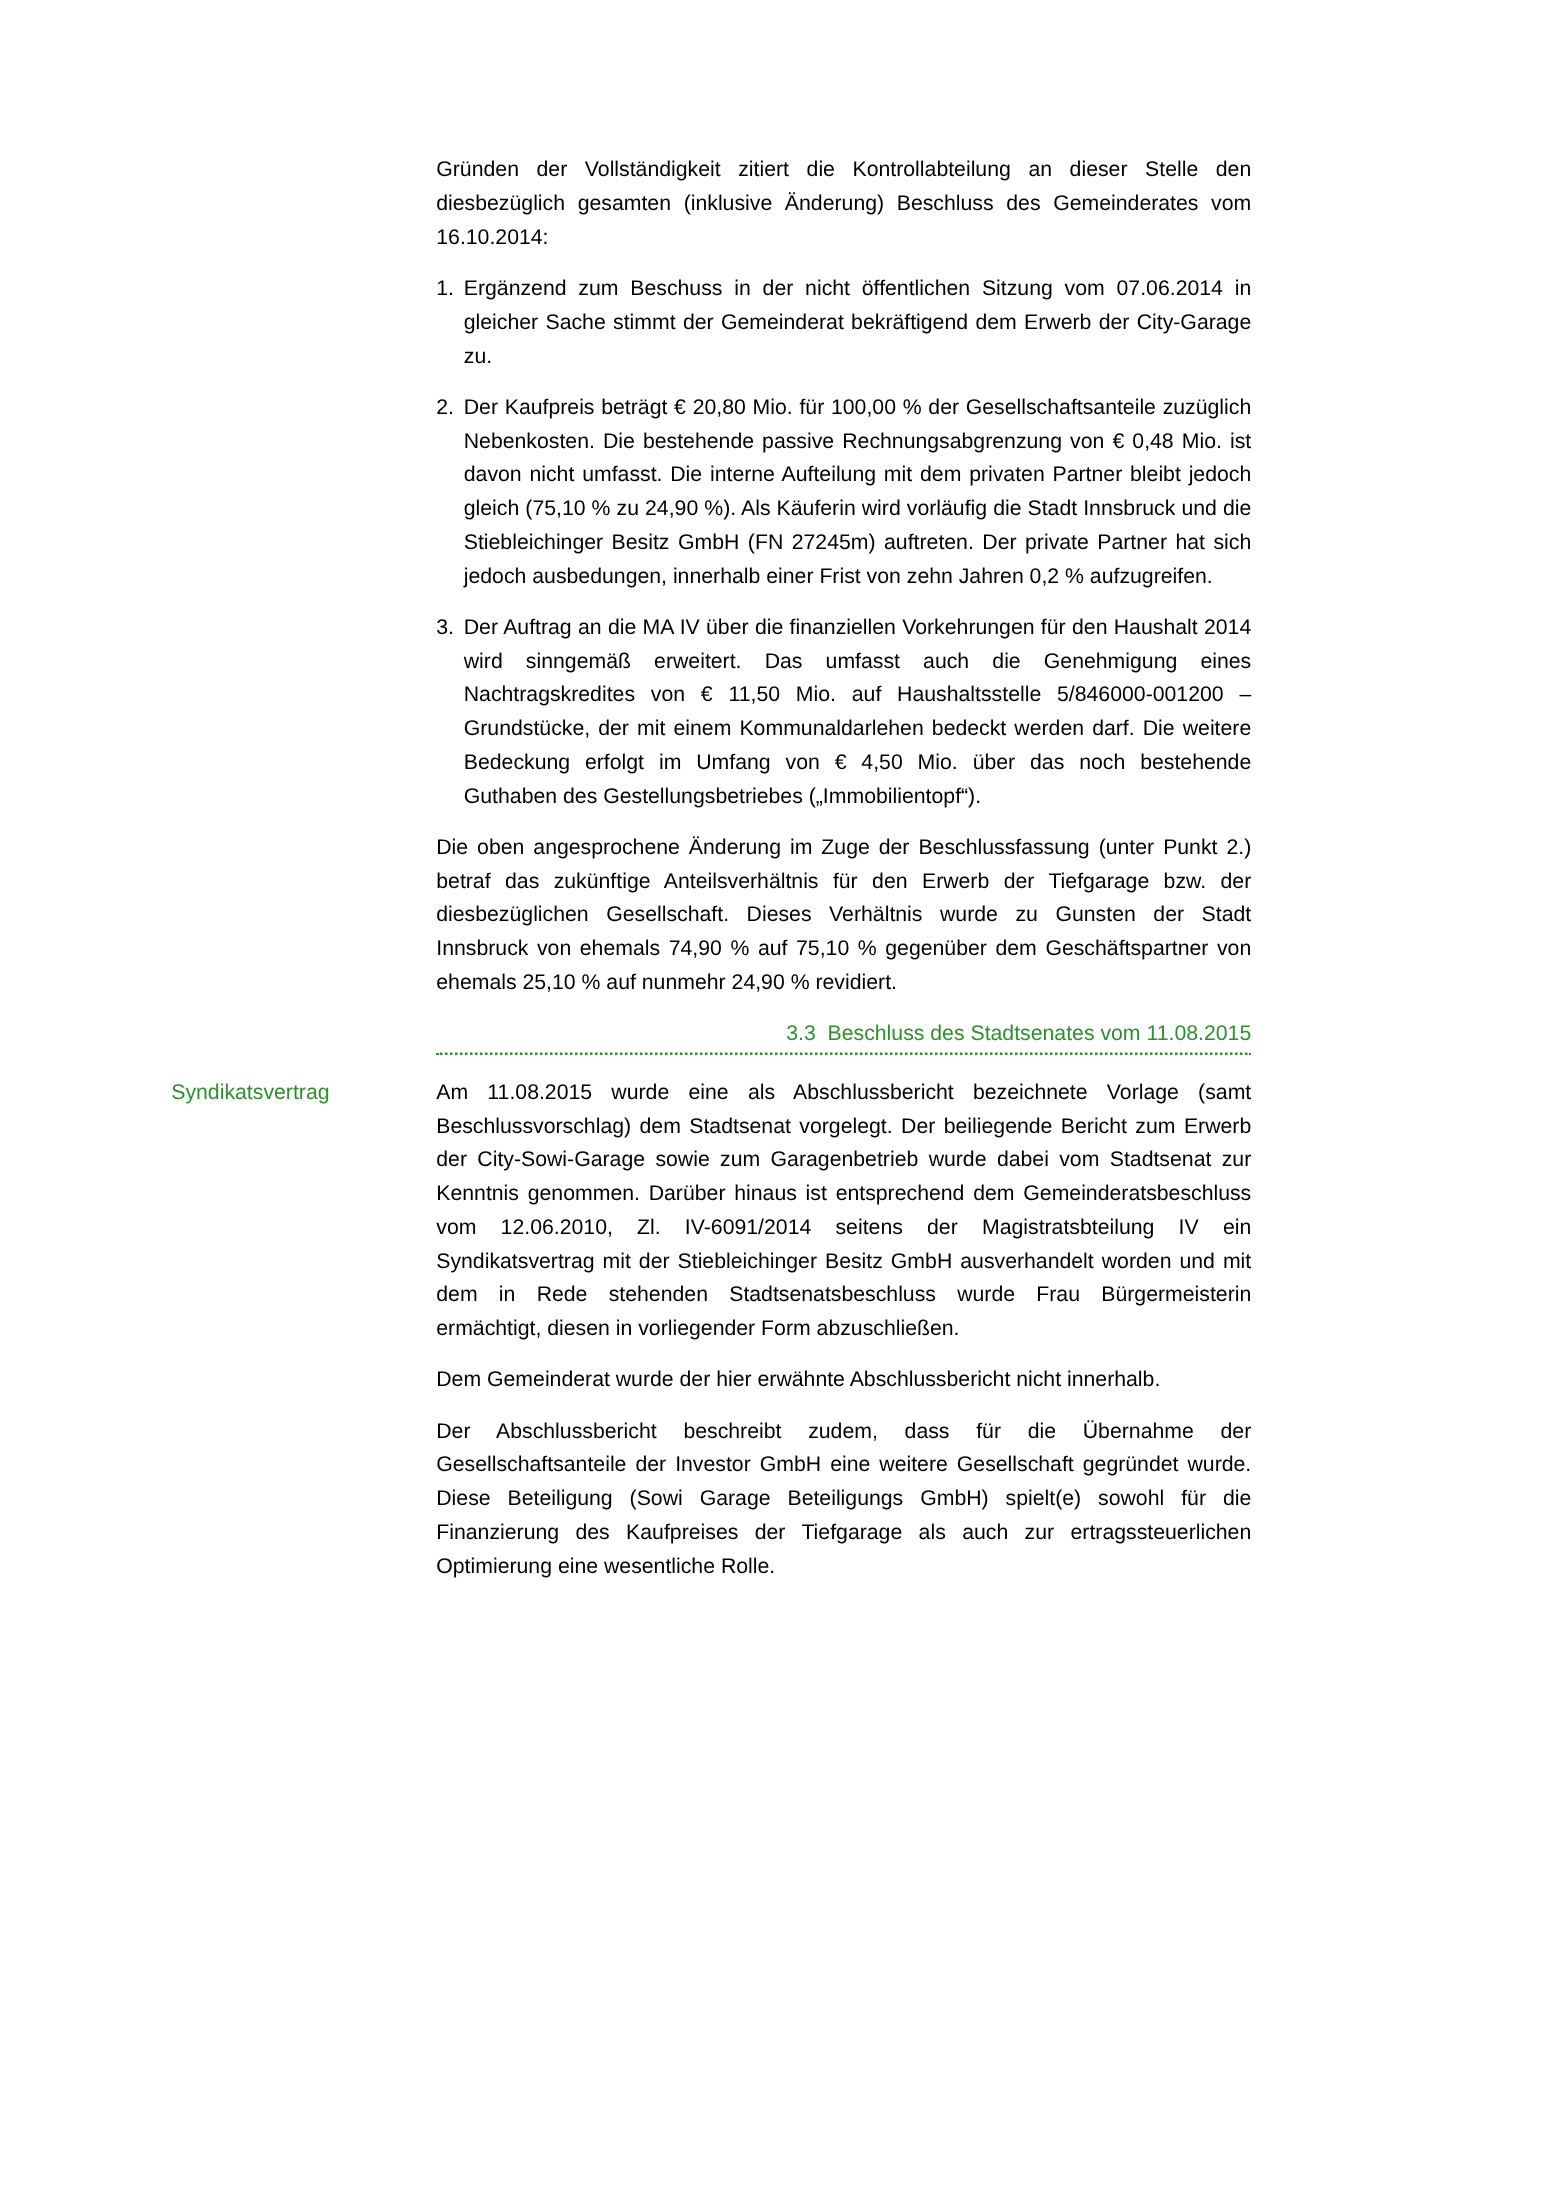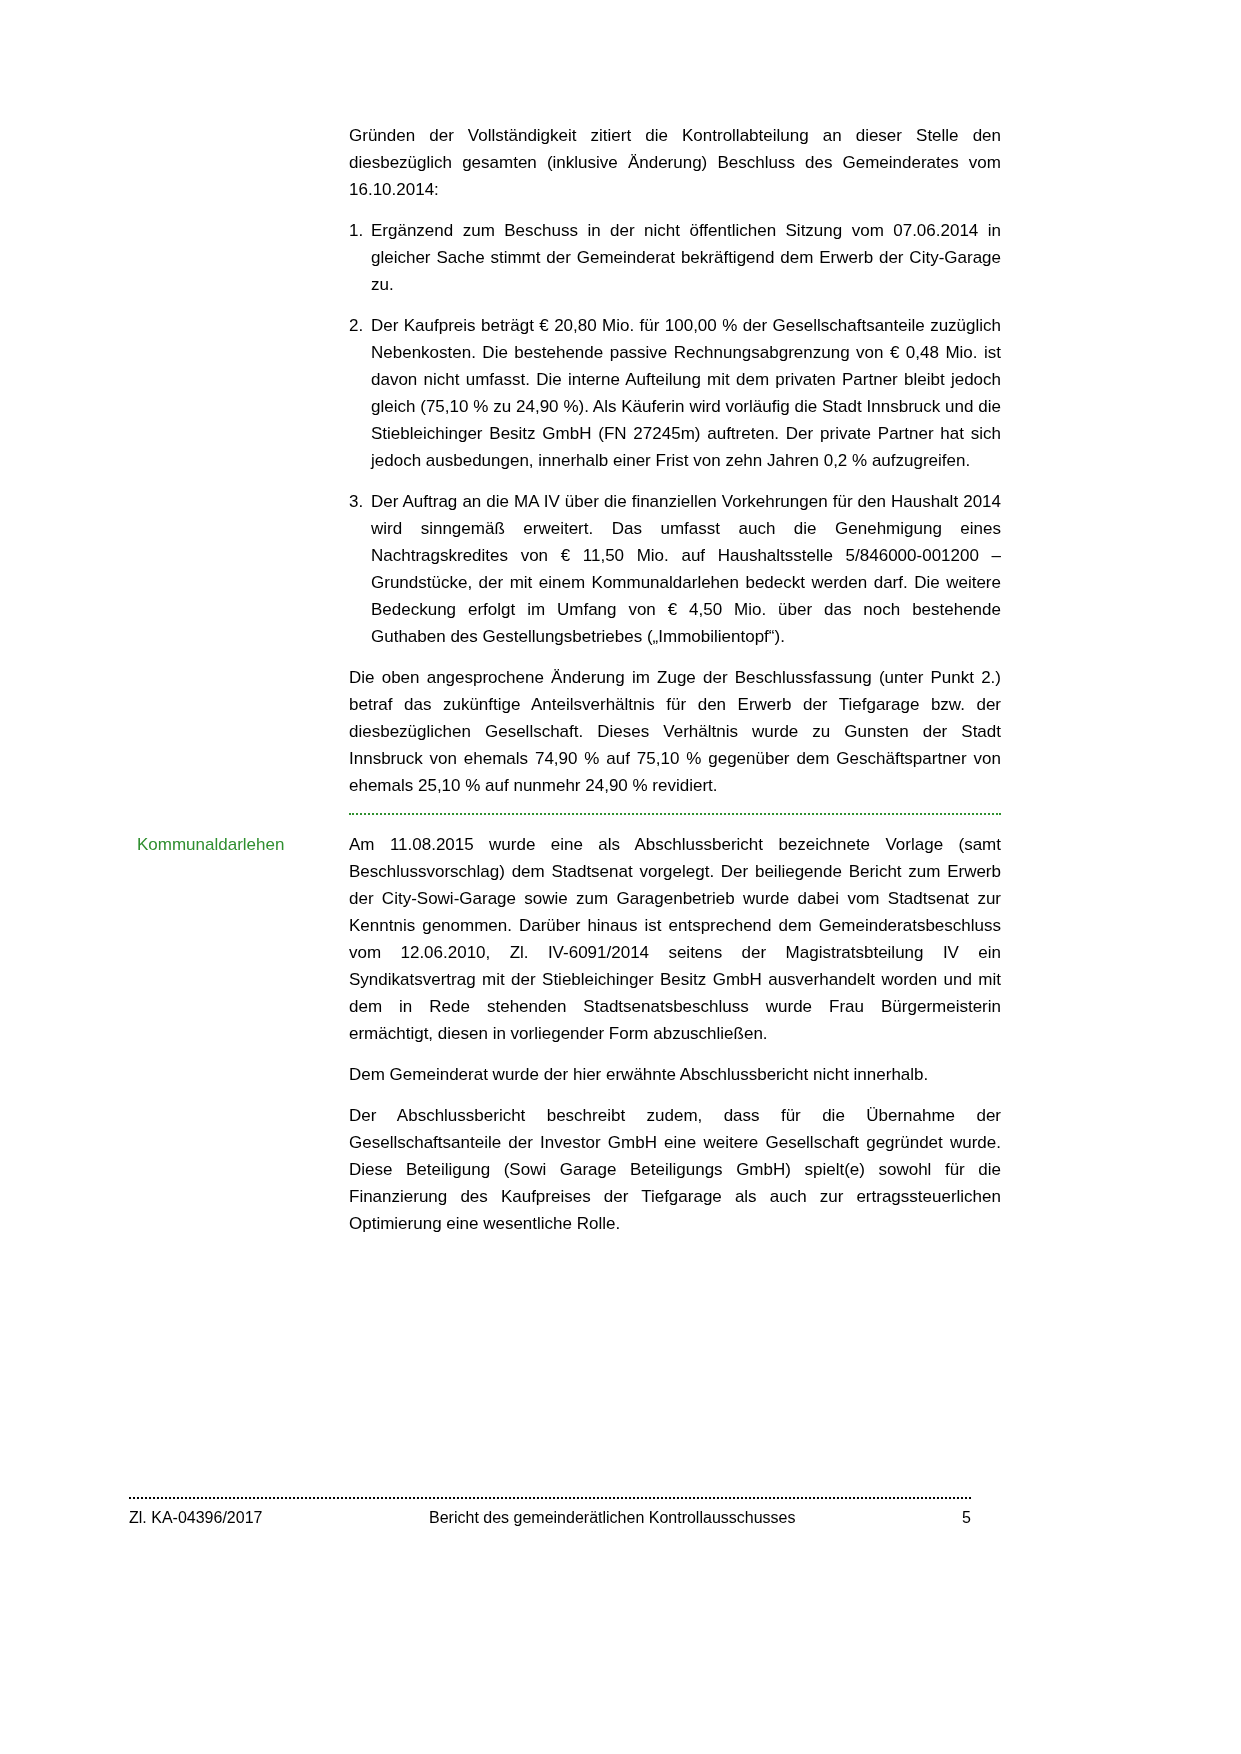--- a/index.html
+++ b/index.html
@@ -121,36 +121,29 @@
       </div>
       <div class="list-item">
         <span class="num">3.</span>
         <span class="li-text">Der Auftrag an die MA IV über die finanziellen Vorkehrungen für den Haushalt 2014 wird sinngemäß erweitert. Das umfasst auch die Genehmigung eines Nachtragskredites von € 11,50 Mio. auf Haushaltsstelle 5/846000-001200 – Grundstücke, der mit einem Kommunaldarlehen bedeckt werden darf. Die weitere Bedeckung erfolgt im Umfang von € 4,50 Mio. über das noch bestehende Guthaben des Gestellungsbetriebes („Immobilientopf“).</span>
       </div>
     </div>
 
     <p class="para">Die oben angesprochene Änderung im Zuge der Beschlussfassung (unter Punkt 2.) betraf das zukünftige Anteilsverhältnis für den Erwerb der Tiefgarage bzw. der diesbezüglichen Gesellschaft. Dieses Verhältnis wurde zu Gunsten der Stadt Innsbruck von ehemals 74,90 % auf 75,10 % gegenüber dem Geschäftspartner von ehemals 25,10 % auf nunmehr 24,90 % revidiert.</p>
 
     <div class="section-heading-wrap">
+      <div class="section-heading">3.3&nbsp; Beschluss des Stadtsenates vom 11.08.2015</div>
       <div class="section-underline"></div>
     </div>
 
     <div class="labeled-block">
-      <span class="margin-label">Kommunaldarlehen</span>
+      <span class="margin-label">Syndikatsvertrag</span>
       <p class="para">Am 11.08.2015 wurde eine als Abschlussbericht bezeichnete Vorlage (samt Beschlussvorschlag) dem Stadtsenat vorgelegt. Der beiliegende Bericht zum Erwerb der City-Sowi-Garage sowie zum Garagenbetrieb wurde dabei vom Stadtsenat zur Kenntnis genommen. Darüber hinaus ist entsprechend dem Gemeinderatsbeschluss vom 12.06.2010, Zl. IV-6091/2014 seitens der Magistratsbteilung IV ein Syndikatsvertrag mit der Stiebleichinger Besitz GmbH ausverhandelt worden und mit dem in Rede stehenden Stadtsenatsbeschluss wurde Frau Bürgermeisterin ermächtigt, diesen in vorliegender Form abzuschließen.</p>
     </div>
 
     <p class="para">Dem Gemeinderat wurde der hier erwähnte Abschlussbericht nicht innerhalb.</p>
 
     <p class="para">Der Abschlussbericht beschreibt zudem, dass für die Übernahme der Gesellschaftsanteile der Investor GmbH eine weitere Gesellschaft gegründet wurde. Diese Beteiligung (Sowi Garage Beteiligungs GmbH) spielt(e) sowohl für die Finanzierung des Kaufpreises der Tiefgarage als auch zur ertragssteuerlichen Optimierung eine wesentliche Rolle.</p>
 
   </div>
 
-  <div class="footer">
-    <div class="footer-divider"></div>
-    <div class="footer-row">
-      <span class="footer-ref">Zl. KA-04396/2017</span>
-      <span class="footer-center">Bericht des gemeinderätlichen Kontrollausschusses</span>
-      <span class="footer-page">5</span>
-    </div>
-  </div>
 
 </div>
 
 </body></html>

